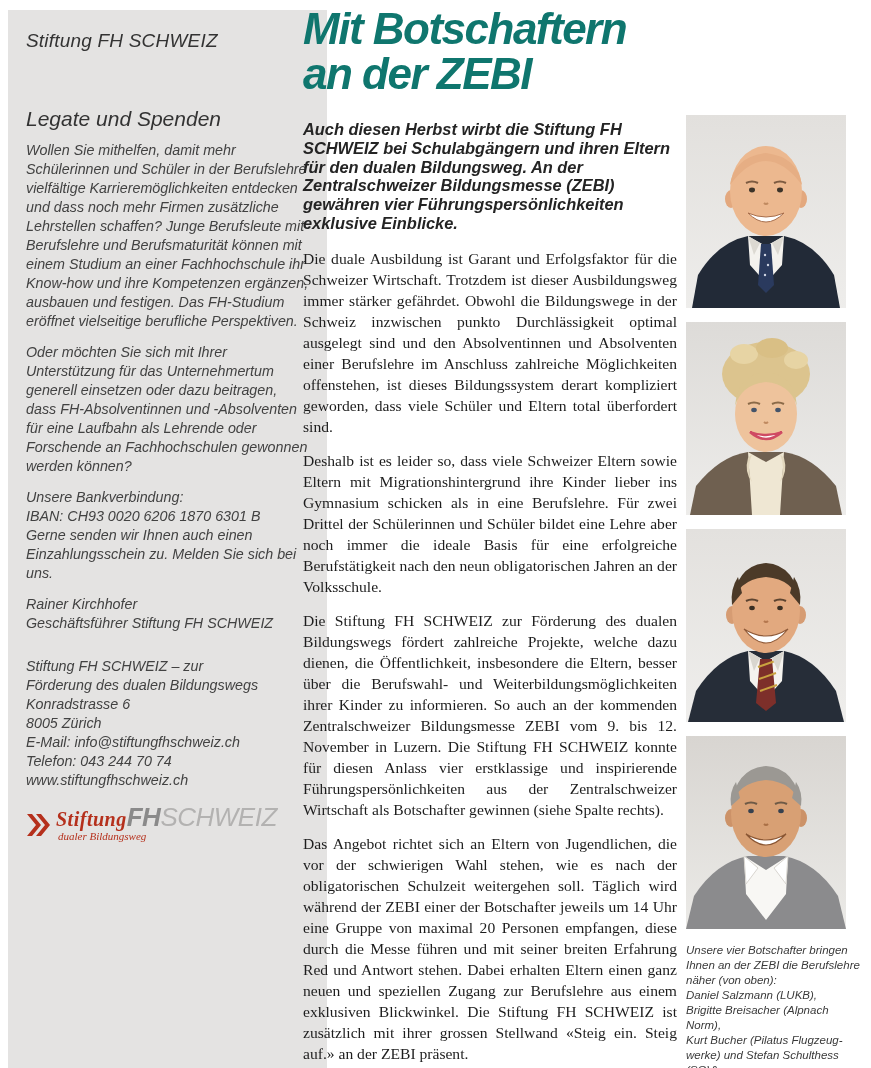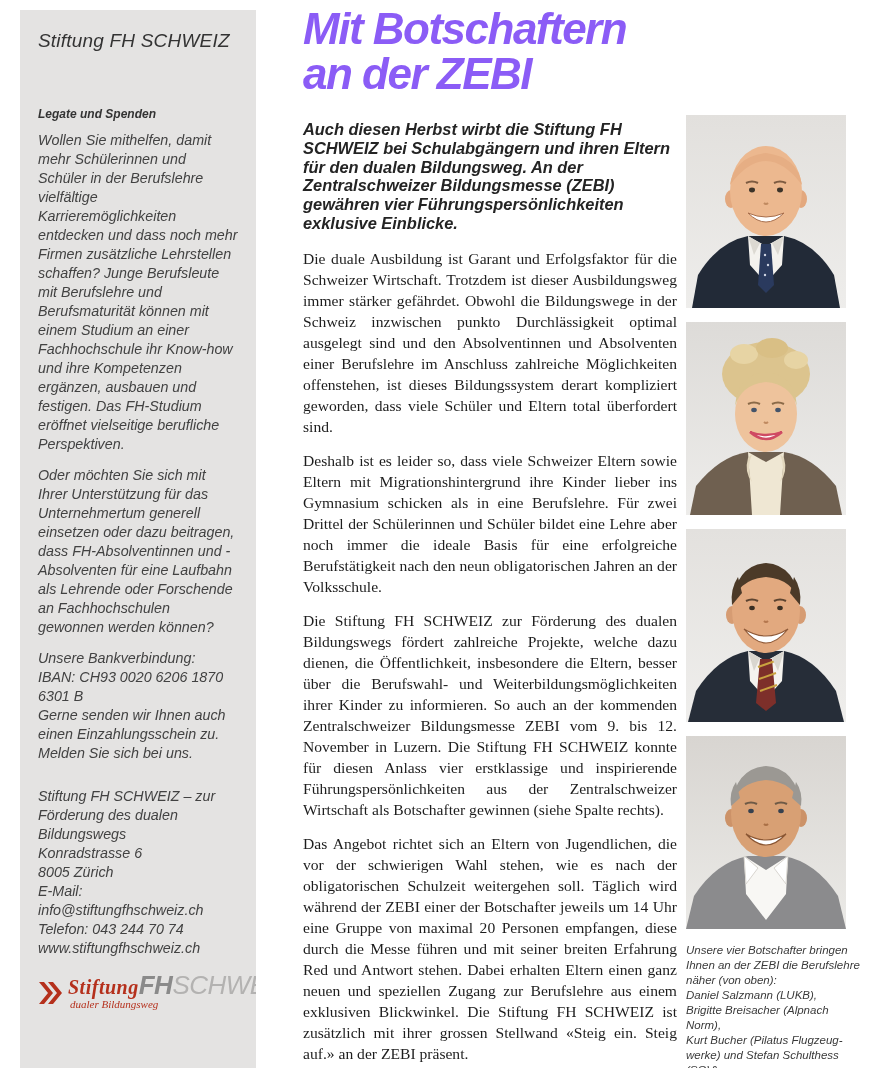--- a/index.html
+++ b/index.html
@@ -5,30 +5,30 @@
   html,body{margin:0;padding:0;}
   body{
     width:871px;height:1068px;position:relative;background:#ffffff;
     font-family:"Liberation Sans",sans-serif;overflow:hidden;
     -webkit-font-smoothing:antialiased;
   }
   .page{position:absolute;inset:0;}
 
   
   .sidebar{
-    position:absolute;left:20px;top:10px;width:236px;height:1058px;
+    position:absolute;left:8px;top:10px;width:319px;height:1058px;
     background:#e4e3e2;box-sizing:border-box;padding:16px 18px 0 18px;
     color:#3f3f3f;overflow:hidden;
   }
   .sb-title{
     font-size:19px;font-weight:400;font-style:italic;color:#333;
     margin:4px 0 0 0;letter-spacing:.2px;
   }
   .sb-heading{
-    font-size:12px;font-weight:700;font-style:italic;color:#333;
+    font-size:21px;font-weight:400;font-style:italic;color:#333;
     margin:55px 0 10px 0;
   }
   .sb-p{
     font-size:14.3px;line-height:19px;font-style:italic;color:#424242;
     margin:0 0 12px 0;
   }
   .pre{white-space:pre-line;}
   .sb-address{margin-top:24px;}
 
   
@@ -43,21 +43,21 @@
   .fh-schweiz{font-weight:400;color:#b3b2b1;font-size:26px;font-style:italic;letter-spacing:-.5px;}
   .fh-tagline{
     font-family:"Liberation Serif",serif;font-style:italic;color:#b5301c;
     font-size:11px;margin-top:1px;margin-left:2px;
   }
 
   
   .article{position:absolute;left:303px;top:6px;width:374px;}
   .headline{
     margin:0;font-size:44px;line-height:45px;font-weight:700;font-style:italic;
-    color:#8b5cf6;letter-spacing:-1.5px;white-space:pre-line;
+    color:#0f766e;letter-spacing:-1.5px;white-space:pre-line;
   }
   .lead{
     margin:24px 0 0 0;font-size:16.4px;line-height:18.8px;font-weight:700;font-style:italic;
     color:#242424;
   }
   .body-p{
     font-family:"Liberation Serif",serif;font-size:15.6px;line-height:21px;
     color:#1d1d1d;text-align:justify;margin:0 0 13px 0;hyphens:auto;
   }
   .body-start{margin-top:15px;}
@@ -77,20 +77,22 @@
 
   <aside class="sidebar">
     <h2 class="sb-title">Stiftung FH SCHWEIZ</h2>
     <h3 class="sb-heading">Legate und Spenden</h3>
 
     <p class="sb-p">Wollen Sie mithelfen, damit mehr Schülerinnen und Schüler in der Berufslehre vielfältige Karrieremöglichkeiten entdecken und dass noch mehr Firmen zusätzliche Lehrstellen schaffen? Junge Berufsleute mit Berufslehre und Berufsmaturität können mit einem Studium an einer Fachhochschule ihr Know-how und ihre Kompetenzen ergänzen, ausbauen und festigen. Das FH-Studium eröffnet vielseitige berufliche Perspektiven.</p>
     <p class="sb-p">Oder möchten Sie sich mit Ihrer Unterstützung für das Unternehmertum generell einsetzen oder dazu beitragen, dass FH-Absolventinnen und -Absolventen für eine Laufbahn als Lehrende oder Forschende an Fachhochschulen gewonnen werden können?</p>
     <p class="sb-p pre">Unsere Bankverbindung:
 IBAN: CH93 0020 6206 1870 6301 B
 Gerne senden wir Ihnen auch einen Einzahlungsschein zu. Melden Sie sich bei uns.</p>
+    <p class="sb-p pre">Rainer Kirchhofer
+Geschäftsführer Stiftung FH SCHWEIZ</p>
     <p class="sb-p pre sb-address">Stiftung FH SCHWEIZ – zur
 Förderung des dualen Bildungswegs
 Konradstrasse 6
 8005 Zürich
 E-Mail: info@stiftungfhschweiz.ch
 Telefon: 043 244 70 74
 www.stiftungfhschweiz.ch</p>
 
     <div class="fh-logo">
       <svg class="fh-chevrons" width="26" height="24" viewBox="0 0 26 24">

